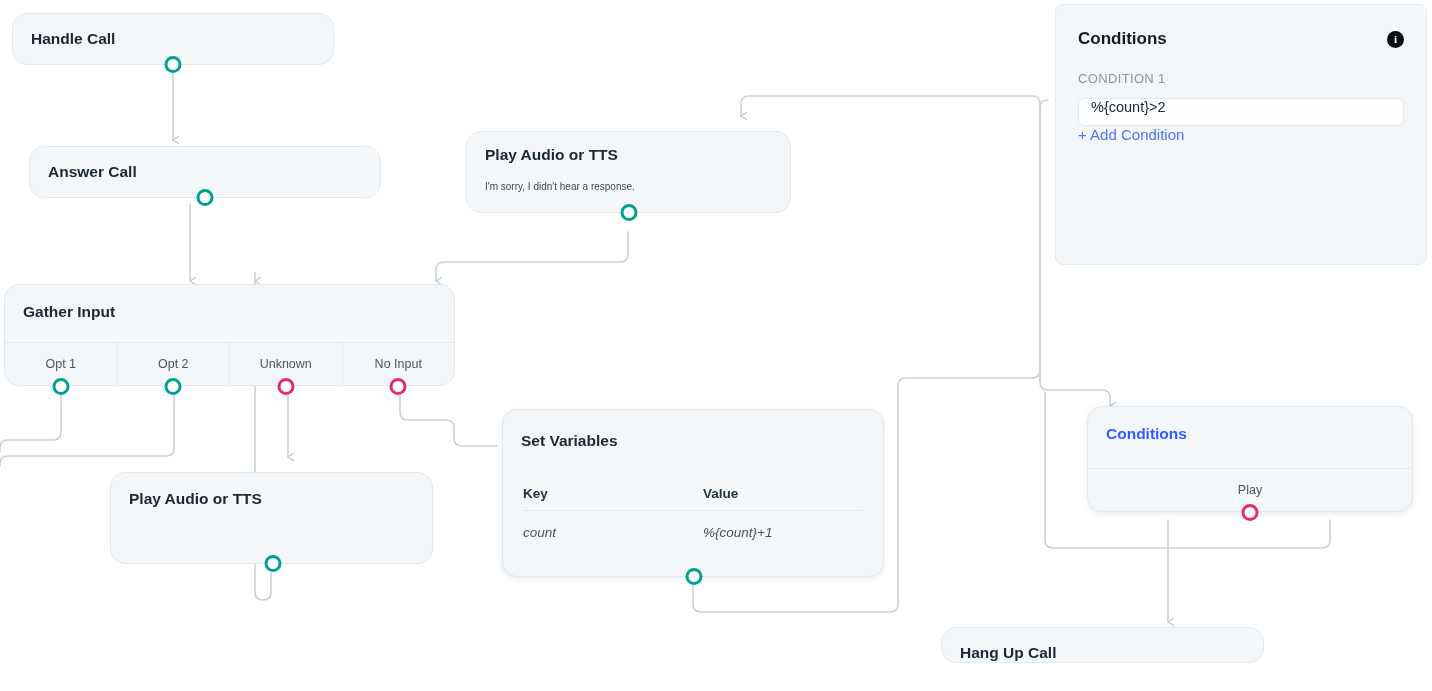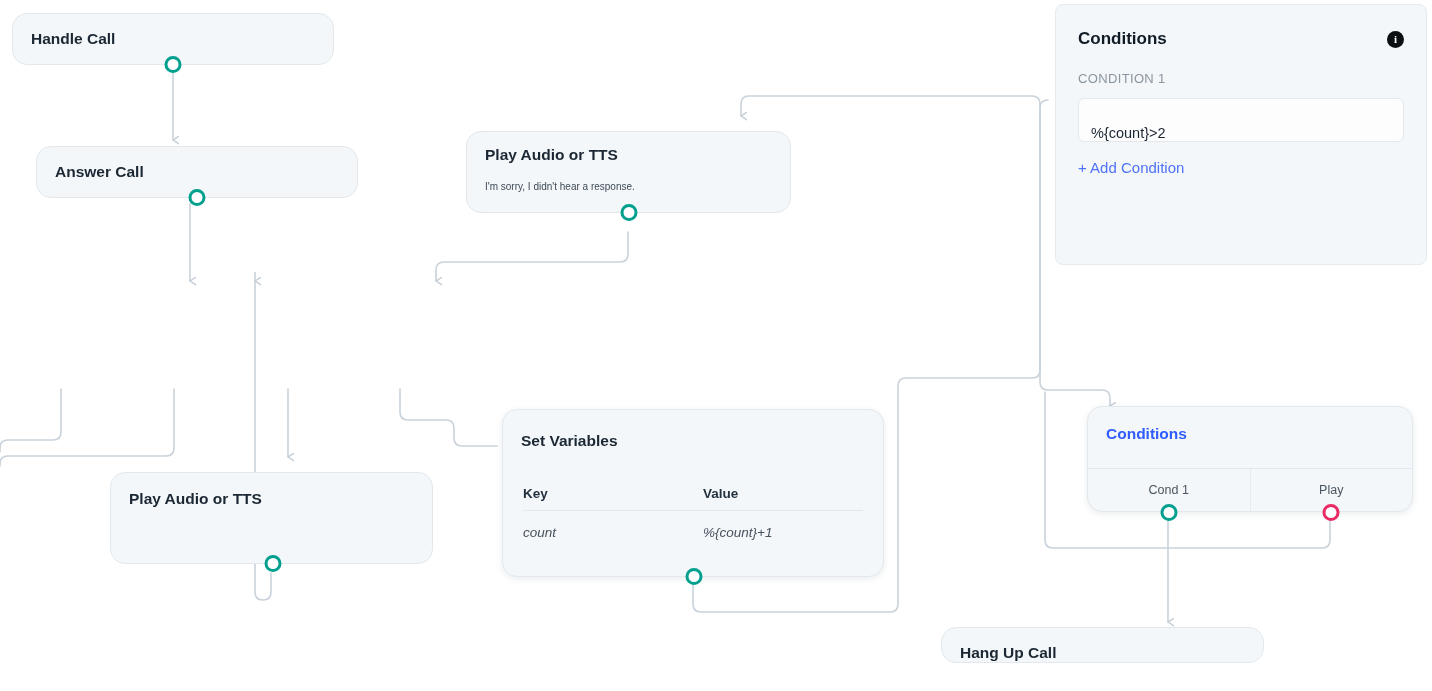--- a/index.html
+++ b/index.html
@@ -61,27 +61,27 @@
   #cond-panel .hdr h2{margin:0;font-size:17px;font-weight:bold;color:#111b26;}
   .info-icon{
     width:17px;height:17px;border-radius:50%;background:#0b0f14;
     color:#fff;font-size:11px;font-weight:bold;font-family:"Liberation Serif",serif;
     display:flex;align-items:center;justify-content:center;line-height:1;
   }
   .cond-label{
     padding:22px 22px 0 22px;font-size:13px;color:#8b959e;letter-spacing:.35px;
   }
   .cond-input{
-    margin:12px 22px 0 22px;height:44px;background:#fdfdfe;
+    margin:12px 22px 0 22px;height:28px;background:#fdfdfe;
     border:1px solid #e2e8ec;border-radius:6px;
-    display:flex;align-items:flex-end;padding:0 12px;
+    display:flex;align-items:flex-start;padding:0 12px;
     font-size:14.5px;color:#1b2733;box-sizing:border-box;
   }
   .add-cond{
-    margin:17px 22px 0 22px;font-size:15px;color:#4f72f7;cursor:pointer;
+    margin:0 22px 0 22px;font-size:15px;color:#4f72f7;cursor:pointer;
   }
 
   
   .kv{position:absolute;left:0;right:0;}
   .kv-row{display:flex;padding:0 20px;}
   .kv-row .k{width:180px;}
   .kv-head{font-size:13.5px;font-weight:bold;color:#243240;}
   .kv-body{font-size:13.5px;color:#47525e;}
   .kv-sep{margin:9px 20px 0 20px;height:1px;background:#e2e8ec;}
 </style>
@@ -123,25 +123,46 @@
 
       <path d="M1330,520 L1330,540 Q1330,548 1322,548 L1053,548 Q1045,548 1045,540 L1045,392"></path>
     </g>
   </svg>
 
   <div class="node" style="left:12px;top:13px;width:322px;height:52px;">
     <div class="node-title" style="padding-top:16px;">Handle Call</div>
     <span class="dot green bottom-center"></span>
   </div>
 
-  <div class="node" style="left:36px;top:146px;width:322px;height:52px;">
+  <div class="node" style="left:29px;top:146px;width:352px;height:52px;">
     <div class="node-title" style="padding-top:16px;">Answer Call</div>
     <span class="dot green bottom-center"></span>
   </div>
 
+  <div class="node" style="left:4px;top:284px;width:451px;height:102px;">
+    <div class="node-title" style="padding-top:18px;">Gather Input</div>
+    <div class="ports">
+      <div class="port">
+        <span>Opt 1</span>
+        <span class="dot green"></span>
+      </div>
+      <div class="port">
+        <span>Opt 2</span>
+        <span class="dot green"></span>
+      </div>
+      <div class="port">
+        <span>Unknown</span>
+        <span class="dot pink"></span>
+      </div>
+      <div class="port">
+        <span>No Input</span>
+        <span class="dot pink"></span>
+      </div>
+    </div>
+  </div>
 
   <div class="node" style="left:466px;top:131px;width:325px;height:82px;">
     <div class="node-title" style="padding-top:14px;">Play Audio or TTS</div>
     <div class="node-sub" style="padding-top:16px;">I'm sorry, I didn't hear a response.</div>
     <span class="dot green bottom-center"></span>
   </div>
 
   <div class="node" style="left:110px;top:472px;width:323px;height:92px;">
     <div class="node-title" style="padding-top:17px;">Play Audio or TTS</div>
     <span class="dot green" style="left:162px;bottom:-9px;"></span>
@@ -160,24 +181,20 @@
         <div>%{count}+1</div>
       </div>
     </div>
     <span class="dot green" style="left:191px;bottom:-9px;"></span>
   </div>
 
   <div class="node shadow selected" style="left:1087px;top:406px;width:326px;height:106px;">
     <div class="node-title" style="padding-top:18px;">Conditions</div>
     <div class="ports">
       <div class="port">
-        <span>Cond 1</span>
-        <span class="dot green"></span>
-      </div>
-      <div class="port">
         <span>Play</span>
         <span class="dot pink"></span>
       </div>
     </div>
   </div>
 
   <div class="node" style="left:941px;top:627px;width:323px;height:36px;">
     <div class="node-title" style="padding-top:16px;">Hang Up Call</div>
   </div>
 

